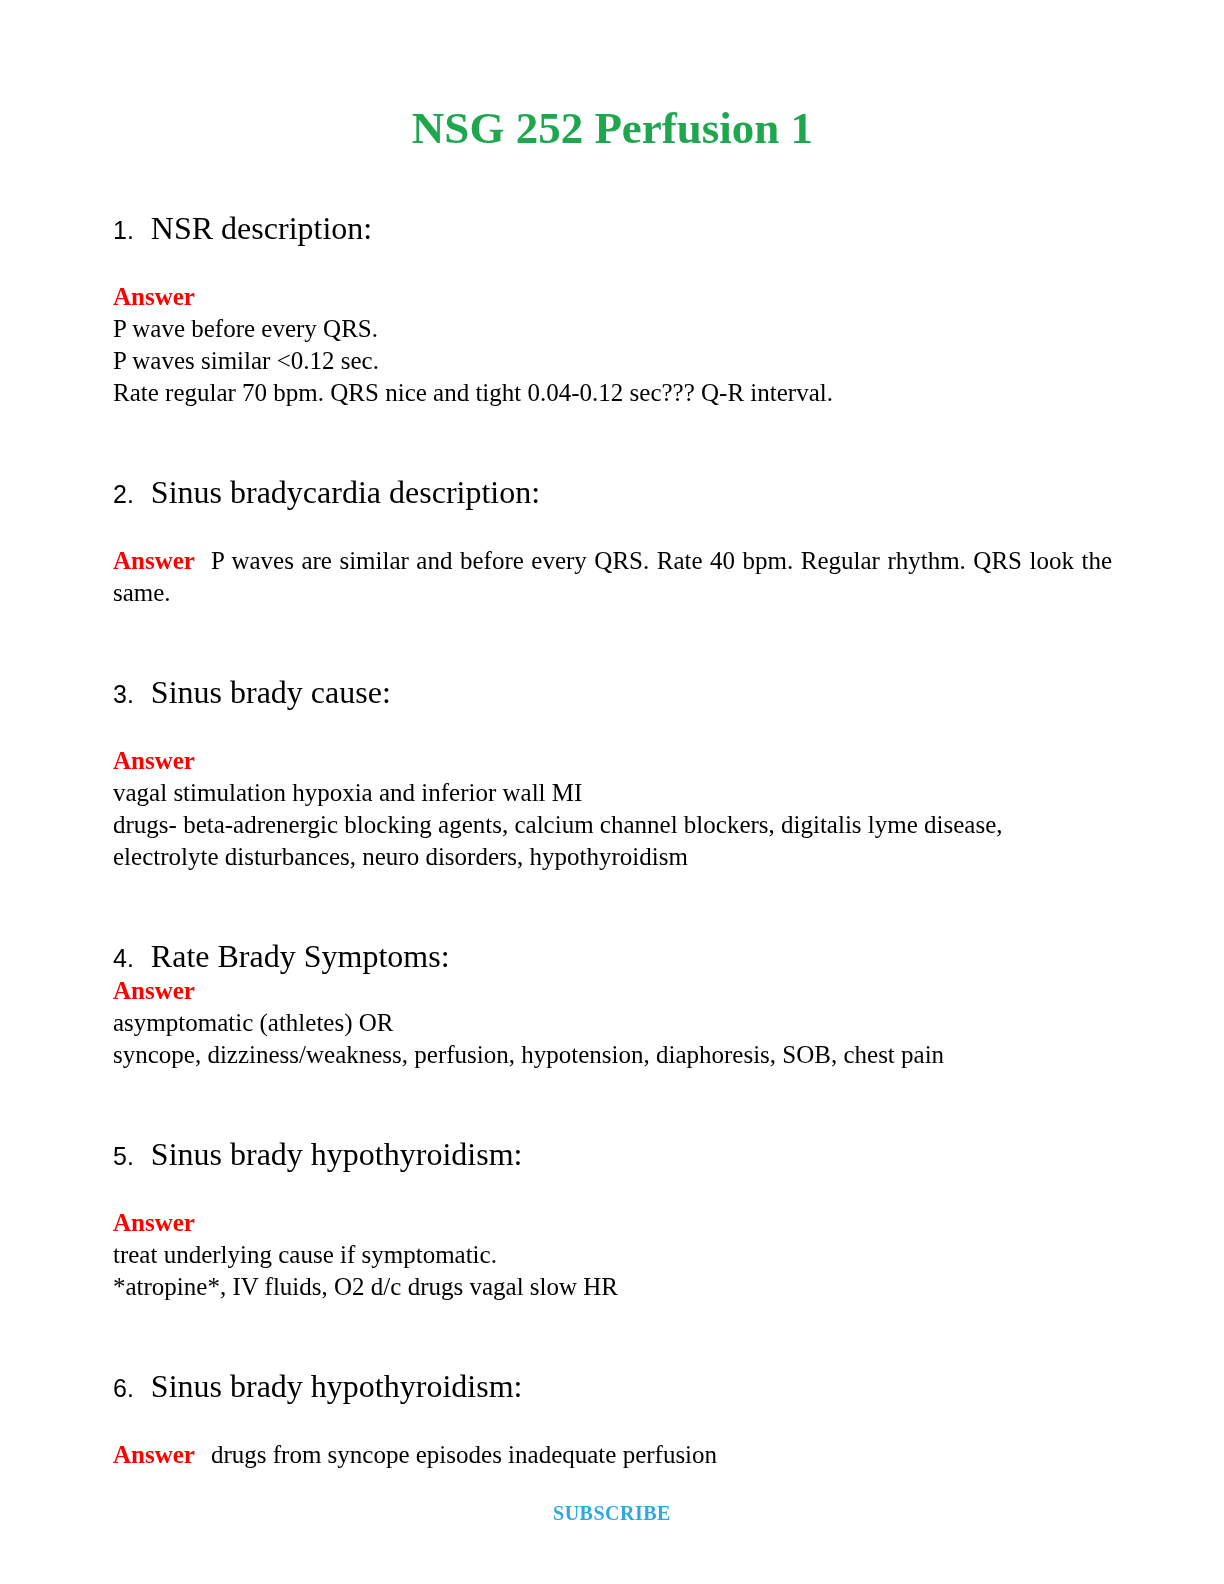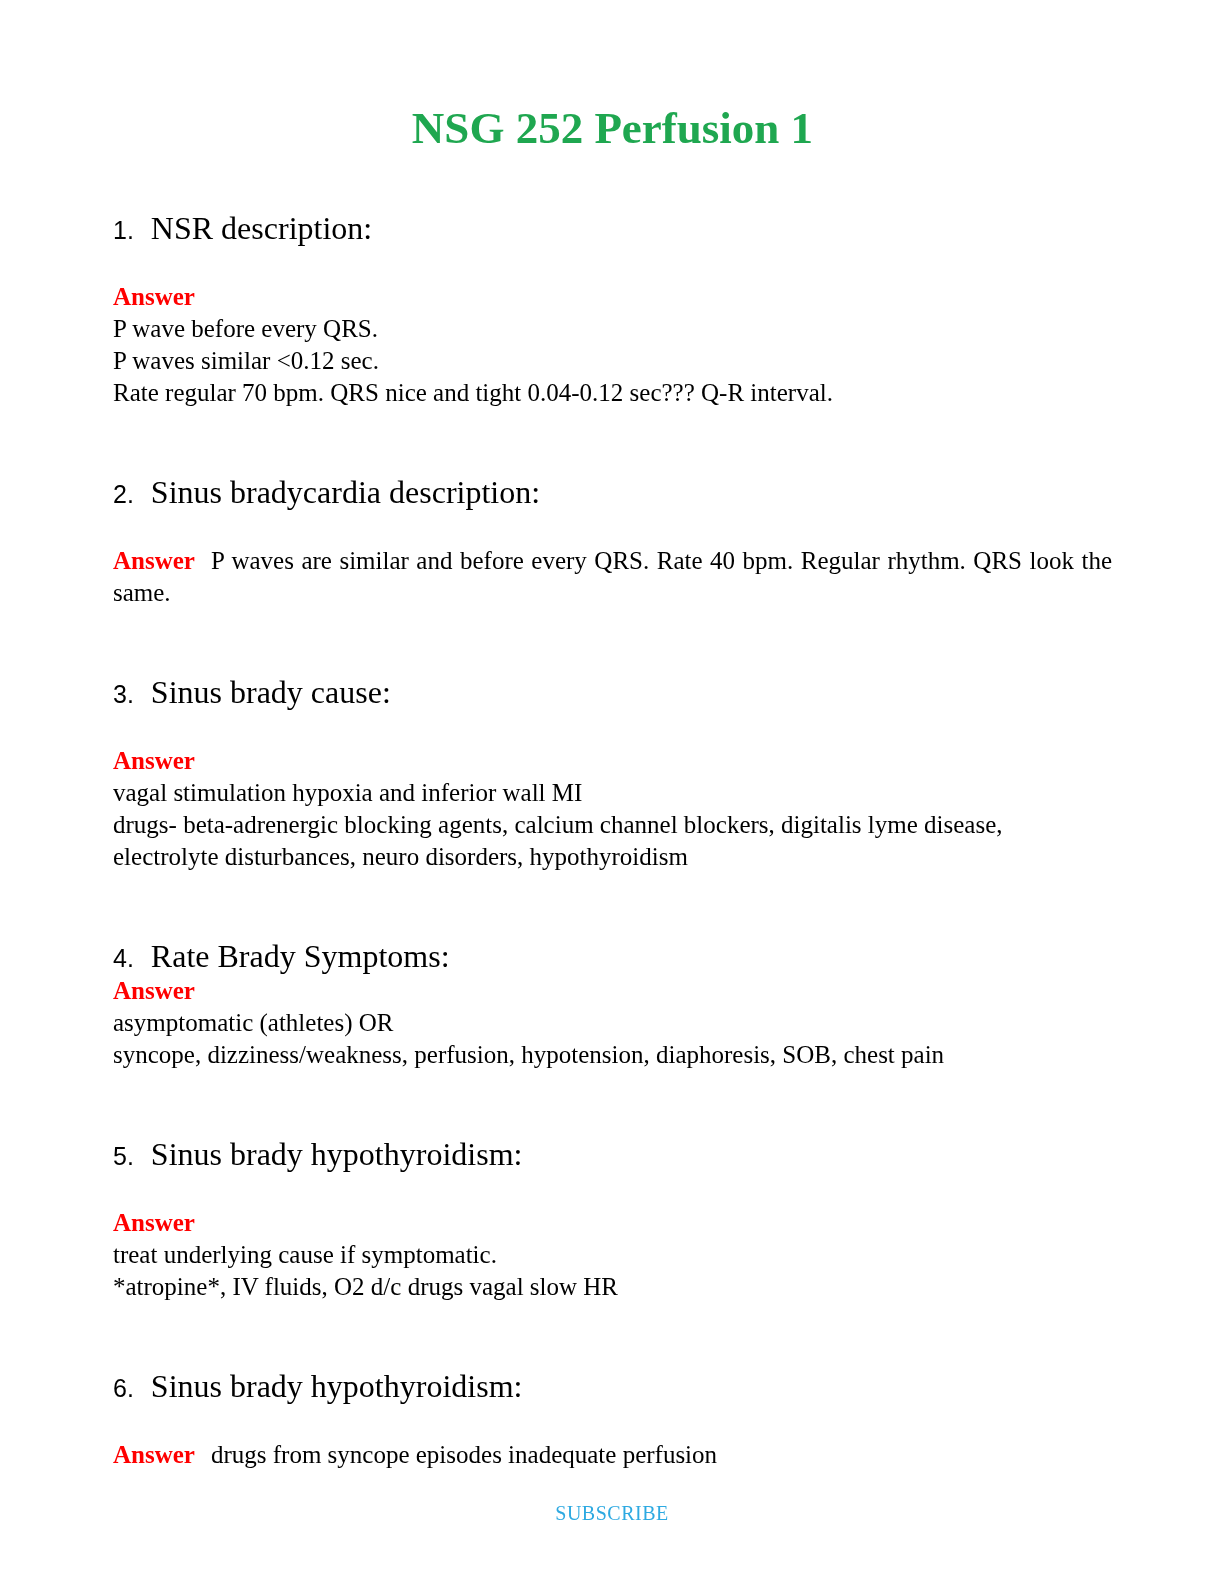--- a/index.html
+++ b/index.html
@@ -53,21 +53,21 @@
   .answer-label.inline { margin-right: 16px; }
   .footer {
     position: absolute;
     left: 0;
     right: 0;
     top: 1502px;
     text-align: center;
   }
   .subscribe {
     color: var(--subscribe-color);
-    font-weight: normal;
+    font-weight: bold;
     font-size: 20px;
     letter-spacing: 0.5px;
     text-decoration: none;
     font-family: "Liberation Serif", serif;
   }
 </style>
 </head>
 <body>
 
 <h1 class="title">NSG 252 Perfusion 1</h1>

